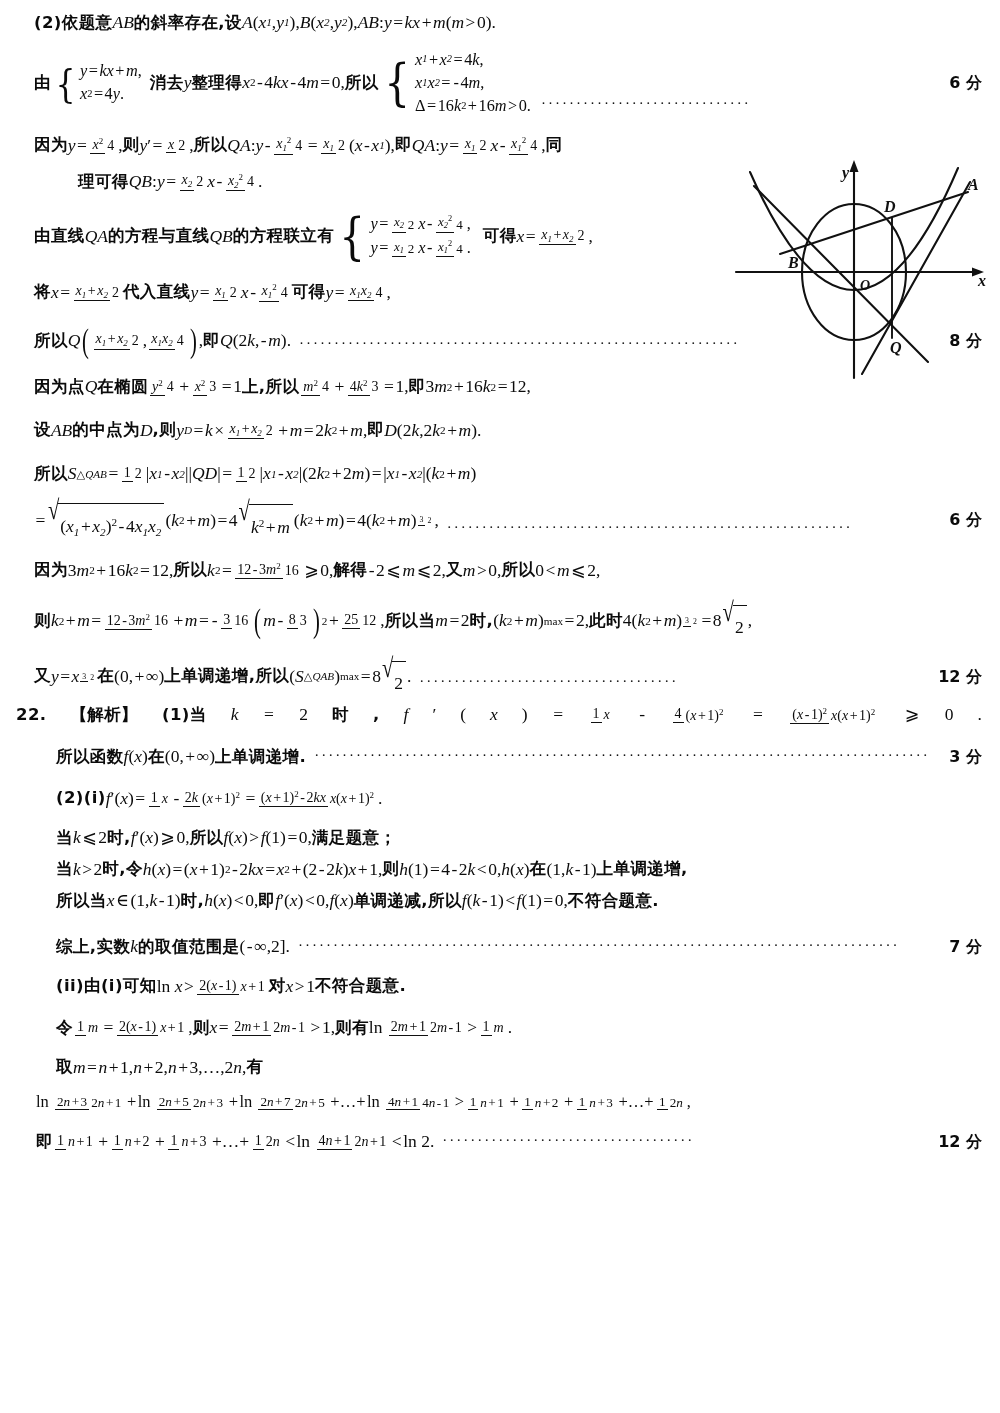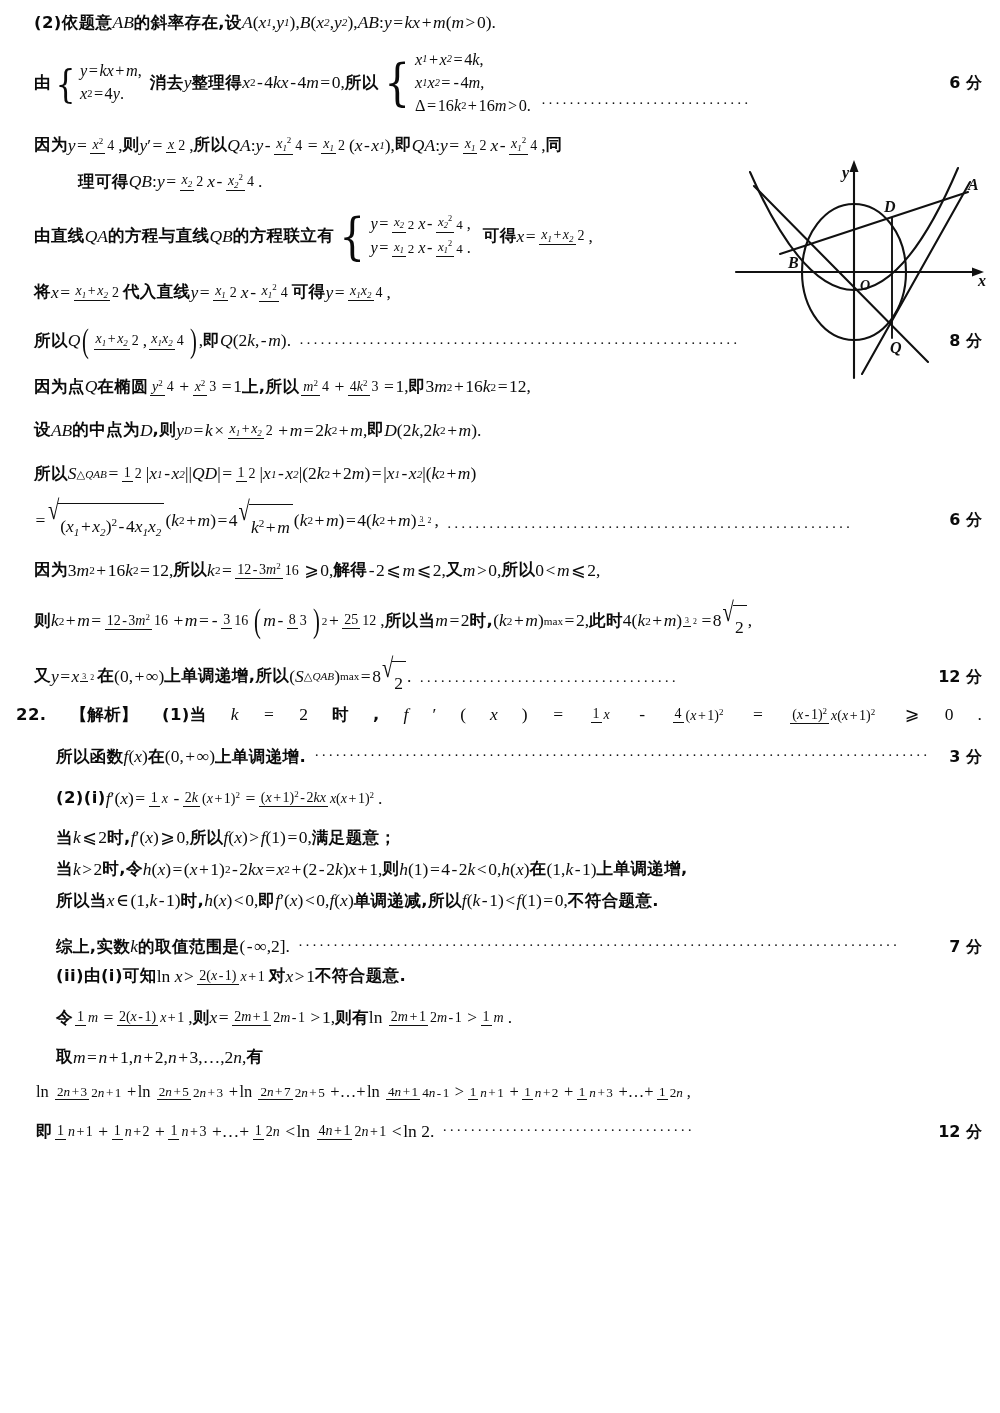--- a/index.html
+++ b/index.html
@@ -989,21 +989,21 @@
       <span class="op">-</span>
       <span class="mn">∞</span>
       <span class="mn">,</span>
       <span class="mn">2</span>
       <span class="mn">]</span>
       <span class="mn">.</span>
     <span class="dots">······················································································</span>
     <span class="score">7 分</span>
   </div>
 
-  <div class="line indent" style="margin-top:12px;">
+  <div class="line indent" style="margin-top:22px;">
     <span class="cn">(ii)由(i)可知 </span>
     <span class="mn">ln&nbsp;</span>
       <span class="mi">x</span>
       <span class="op">&gt;</span>
     <span class="frac">
         <span class="num"><span class="mn">2</span><span class="mn">(</span><span class="mi">x</span><span class="op">-</span><span class="mn">1</span><span class="mn">)</span></span>
         <span class="den"><span class="mi">x</span><span class="op">+</span><span class="mn">1</span></span>
       </span>
     <span class="cn">对 </span>
     <span class="mi">x</span>

